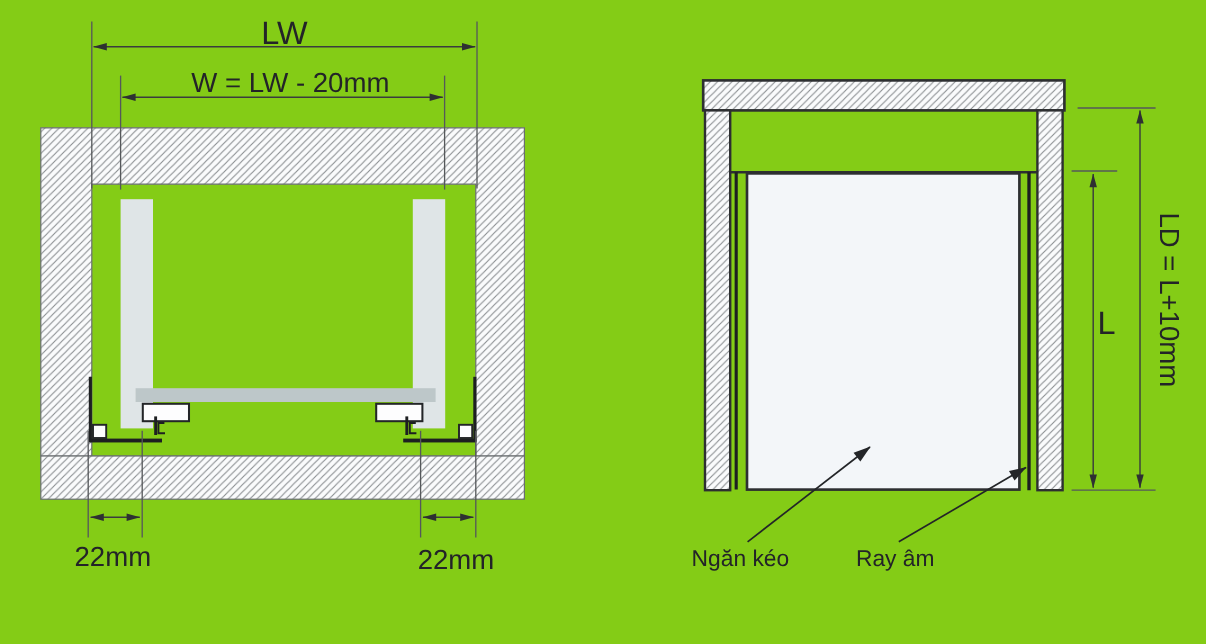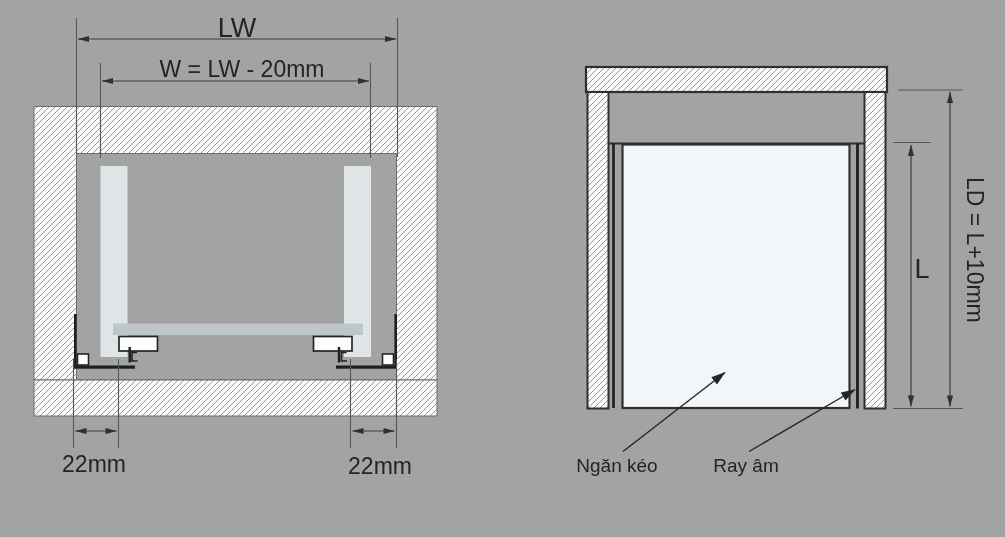--- a/index.html
+++ b/index.html
@@ -1,20 +1,20 @@
 <!DOCTYPE html>
 <html><head>
 <meta charset="utf-8">
 <style>
   html,body{margin:0;padding:0;}
   body{background:#f4f5f6;}
   .stage{
     position:relative;
     width:1005px;height:537px;
-    background:#a3a3a3;
+    background:#84cc16;
     overflow:hidden;
   }
   svg{display:block;}
   text{
     font-family:"Liberation Sans","DejaVu Sans",sans-serif;
     fill:#232428;
   }
   .dim-label{font-size:23px;}
   .dim-label-lg{font-size:27px;}
   .part-label{font-size:19px;}

